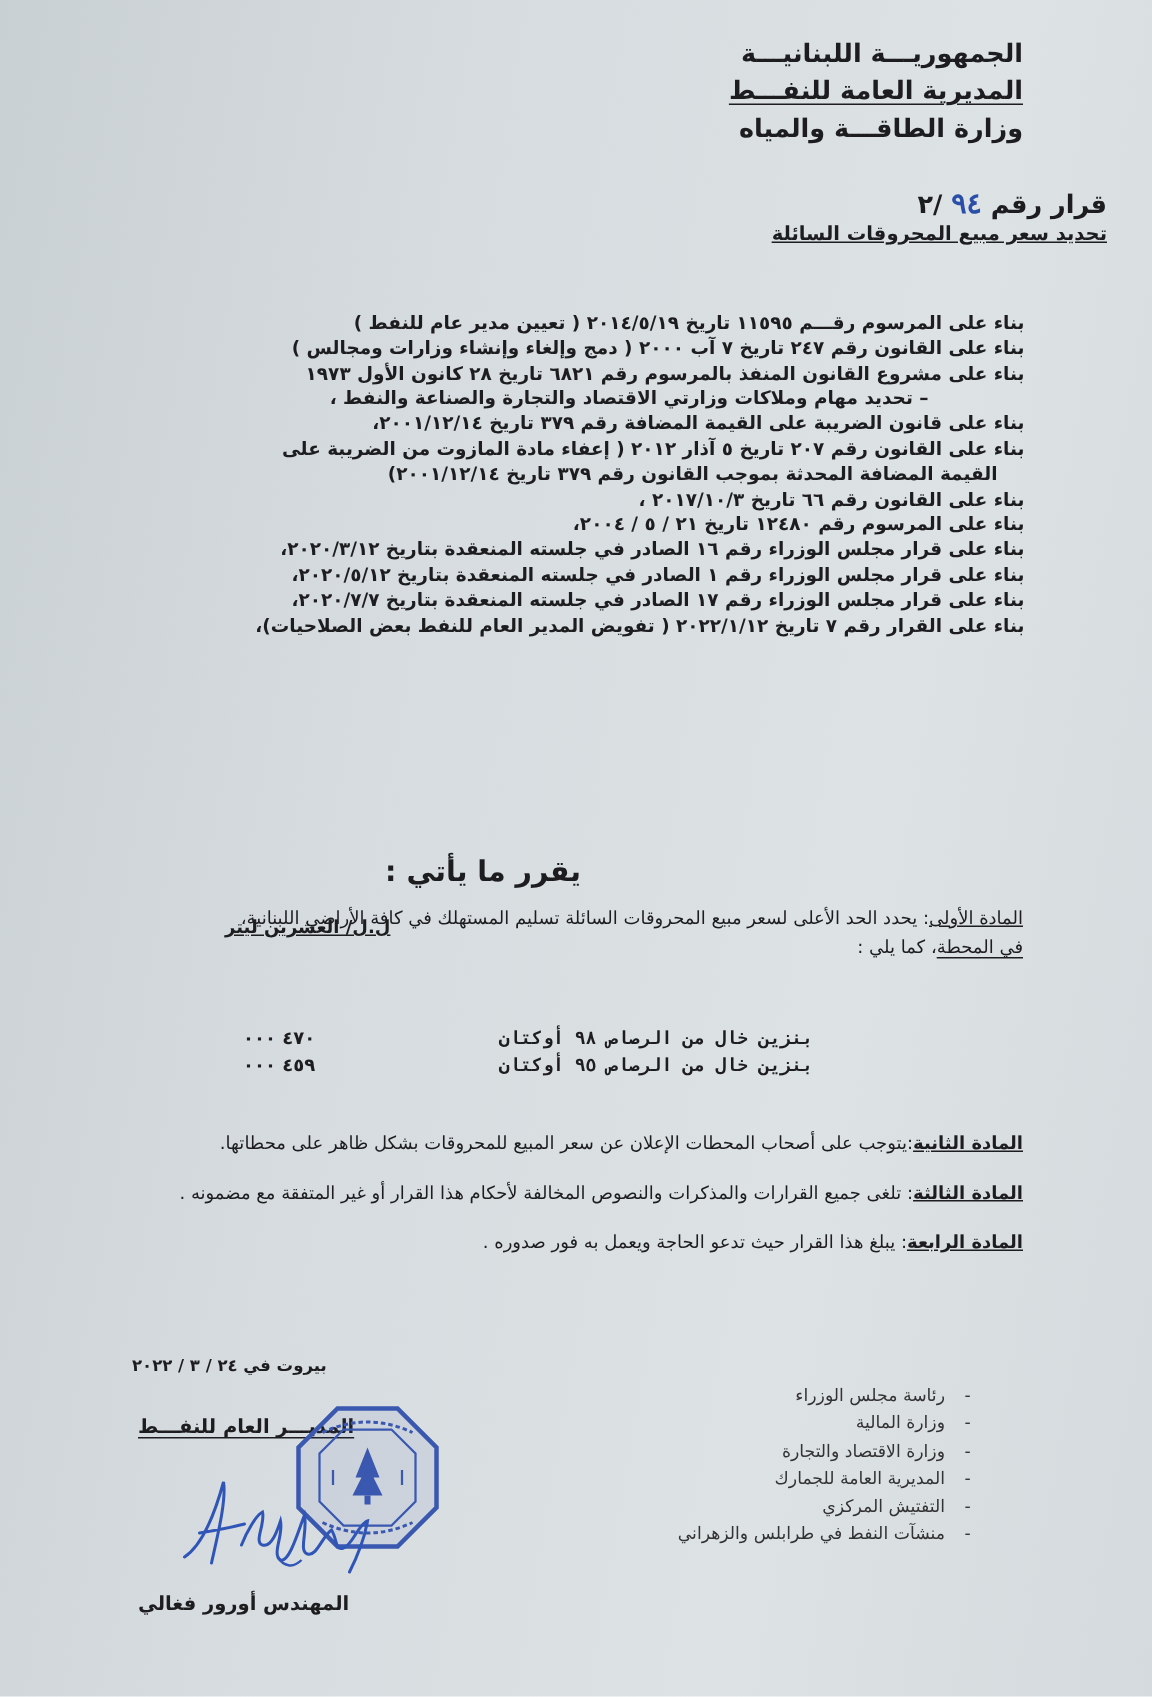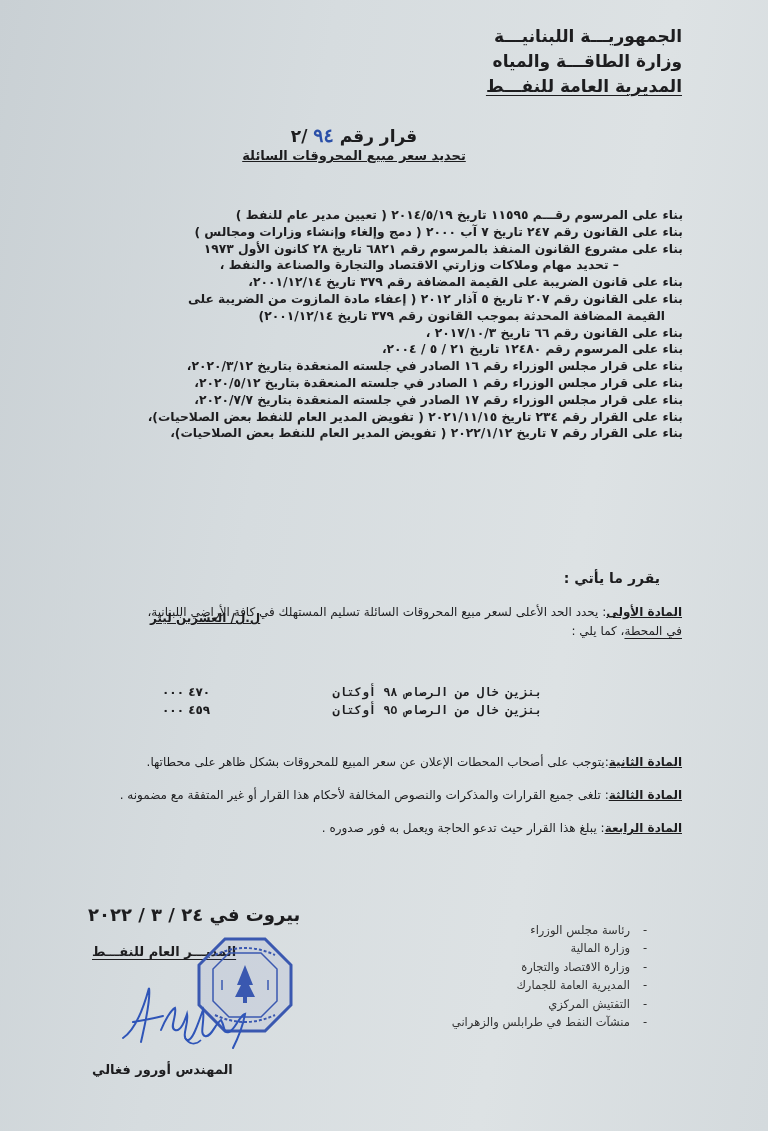--- a/index.html
+++ b/index.html
@@ -11,65 +11,65 @@
     position:relative;
   }
   .abs { position:absolute; }
   .u { text-decoration: underline; text-underline-offset:3px; }
   .line { white-space:nowrap; direction:rtl; }
 
   
   #header { right:86px; top:24px; text-align:right; font-weight:bold; font-size:17px; line-height:25px; }
 
   
-  #title { left:0; width:768px; top:124px; text-align:center; }
+  #title { left:0; width:768px; top:124px; text-align:right; }
   #title .t1 { font-size:17px; font-weight:bold; position:relative; left:-30px; }
   #title .num { color:#2a4fa8; font-size:19px; font-family:"DejaVu Serif", serif; }
   #title .t2 { font-size:13px; font-weight:bold; text-decoration:underline; position:relative; left:-30px; margin-top:2px; }
 
   
   #preamble { right:85px; top:207px; text-align:right; font-size:12.3px; font-weight:bold; line-height:16.8px; }
   #preamble .opening { font-size:13.5px; margin-right:100px; margin-bottom:2px; }
   #preamble .indent { margin-right:18px; }
   #preamble .indent2 { margin-right:64px; }
 
-  #decides { left:0; width:676px; top:570px; text-align:right; font-size:14px; font-weight:bold; }
+  #decides { left:0; width:676px; top:570px; text-align:center; font-size:19px; font-weight:bold; }
   #decides span { position:relative; left:-16px; }
 
   #art1 { right:86px; top:603px; width:660px; text-align:right; font-size:12px; line-height:19px; }
-  #art1 .lbl { text-decoration:underline; font-weight:bold; }
+  #art1 .lbl { text-decoration:underline; font-weight:normal; }
 
   #unit { left:150px; top:611px; font-size:12px; font-weight:bold; text-decoration:underline; }
 
   .fuel-row { font-size:12px; font-weight:bold; }
   .fuel-name { position:absolute; right:226px;font-family:Liberation Mono, monospace; }
   .fuel-price { position:absolute; left:162px; direction:ltr; letter-spacing:1px; }
 
   .article { right:86px; text-align:right; font-size:12px; width:680px; line-height:18px; }
   .article .lbl { text-decoration:underline; font-weight:bold; }
 
-  #place-date { left:88px; top:904px; font-size:18px; font-weight:bold; }
+  #place-date { left:88px; top:904px; font-size:11px; font-weight:bold; }
   #sig-title { left:92px; top:944px; font-size:13px; font-weight:bold; }
   #sig-name { left:92px; top:1062px; font-size:13px; font-weight:bold; }
 
   #dist { right:108px; top:921px; text-align:right; font-size:11.5px; line-height:18.4px; color:#333; }
   #dist .head { font-weight:bold; text-decoration:underline; margin-right:2px; }
   #dist .item { display:flex; flex-direction:row; gap:0; }
   #dist .dash { display:inline-block; width:30px; text-align:center; }
 
   #stamp { left:195px; top:935px; width:100px; height:100px; }
   #signature { left:115px; top:980px; width:150px; height:70px; }
 </style>
 </head>
 <body>
 
 <div id="header" class="abs">
   <div class="line">الجمهوريـــة اللبنانيـــة</div>
+  <div class="line u">المديرية العامة للنفـــط</div>
   <div class="line">وزارة الطاقـــة والمياه</div>
-  <div class="line u">المديرية العامة للنفـــط</div>
 </div>
 
 <div id="title" class="abs">
   <div class="t1">
     <span>قرار رقم</span>
     <span class="num">٩٤</span>
     <span>/٢</span>
   </div>
   <div class="t2">تحديد سعر مبيع المحروقات السائلة</div>
 </div>
@@ -80,21 +80,20 @@
   <div class="line">بناء على مشروع القانون المنفذ بالمرسوم رقم ٦٨٢١ تاريخ ٢٨ كانون الأول ١٩٧٣</div>
   <div class="line indent2">–   تحديد مهام وملاكات وزارتي الاقتصاد والتجارة والصناعة والنفط ،</div>
   <div class="line">بناء على قانون الضريبة على القيمة المضافة رقم ٣٧٩ تاريخ ٢٠٠١/١٢/١٤،</div>
   <div class="line">بناء على القانون رقم ٢٠٧ تاريخ ٥ آذار ٢٠١٢ ( إعفاء مادة المازوت من الضريبة على</div>
   <div class="line indent">القيمة المضافة المحدثة بموجب القانون رقم ٣٧٩ تاريخ ٢٠٠١/١٢/١٤)</div>
   <div class="line">بناء على القانون رقم ٦٦ تاريخ ٢٠١٧/١٠/٣ ،</div>
   <div class="line">بناء على المرسوم رقم ١٢٤٨٠ تاريخ ٢١ / ٥ / ٢٠٠٤،</div>
   <div class="line">بناء على قرار مجلس الوزراء رقم ١٦ الصادر في جلسته المنعقدة بتاريخ ٢٠٢٠/٣/١٢،</div>
   <div class="line">بناء على قرار مجلس الوزراء رقم ١ الصادر في جلسته المنعقدة بتاريخ ٢٠٢٠/٥/١٢،</div>
   <div class="line">بناء على قرار مجلس الوزراء رقم ١٧ الصادر في جلسته المنعقدة بتاريخ ٢٠٢٠/٧/٧،</div>
-  <div class="line">بناء على القرار رقم ٢٣٤ تاريخ ٢٠٢١/١١/١٥ ( تفويض المدير العام للنفط بعض الصلاحيات)،</div>
   <div class="line">بناء على القرار رقم ٧ تاريخ ٢٠٢٢/١/١٢ ( تفويض المدير العام للنفط بعض الصلاحيات)،</div>
 </div>
 
 <div id="decides" class="abs">
   <span>يقرر ما يأتي :</span>
 </div>
 
 <div id="art1" class="abs">
   <div class="line">
     <span class="lbl">المادة الأولى</span><span>: يحدد الحد الأعلى لسعر مبيع المحروقات السائلة تسليم المستهلك في كافة الأراضي اللبنانية،</span>

